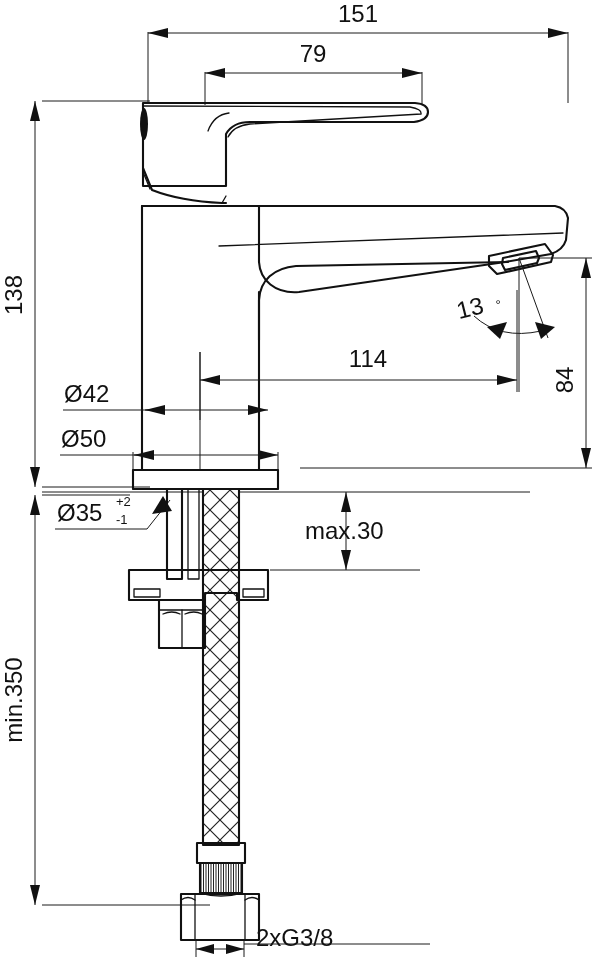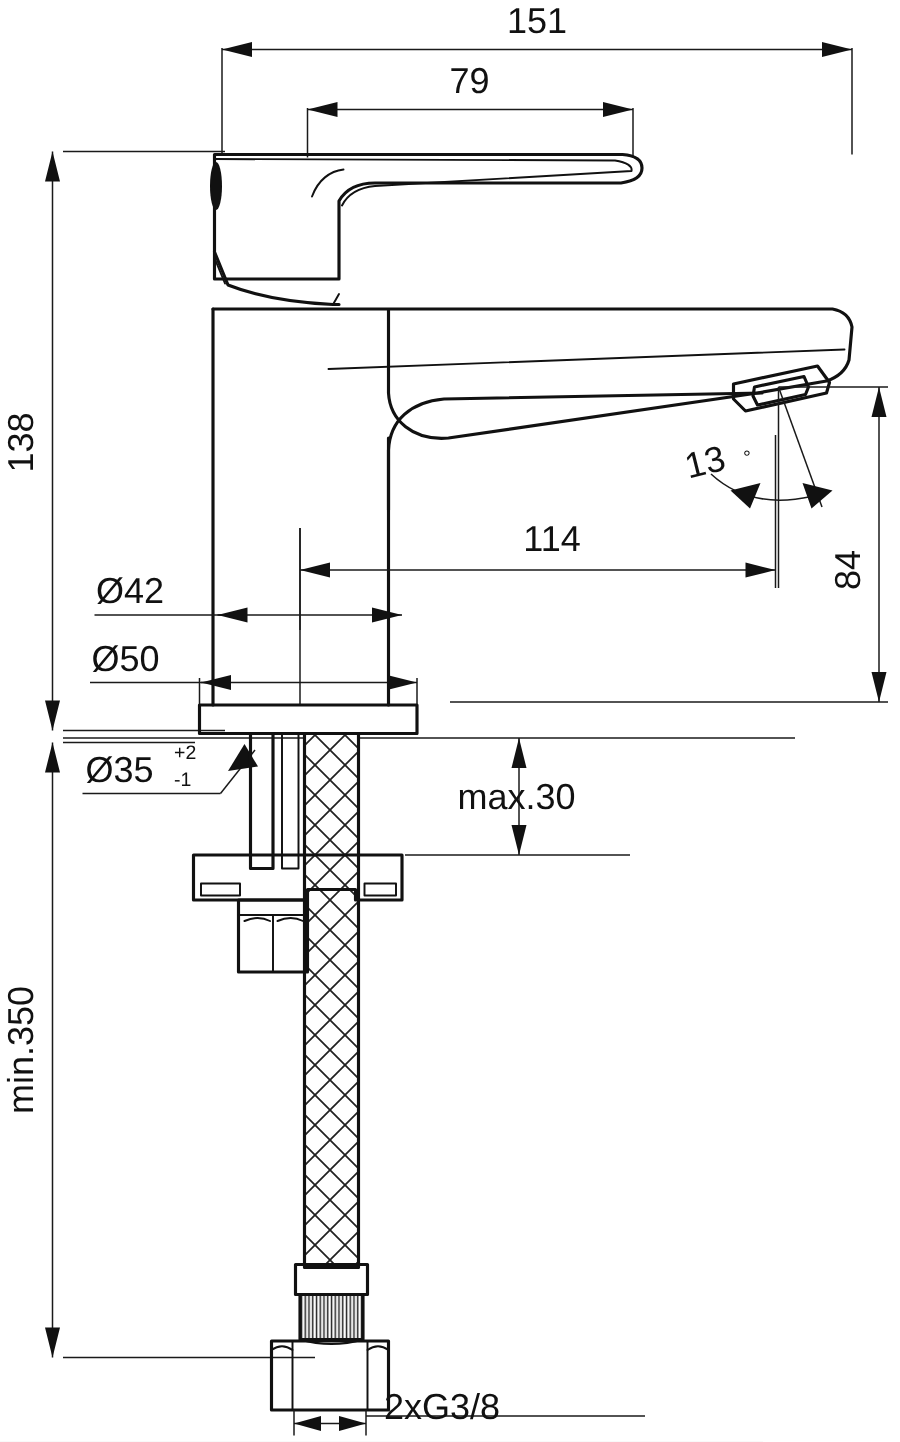--- a/index.html
+++ b/index.html
@@ -11,21 +11,21 @@
   body {
     width: 600px;
     height: 961px;
     font-family: "Liberation Sans", sans-serif;
     overflow: hidden;
   }
   #drawing-root {
     position: relative;
     width: 600px;
     height: 961px;
-    background: #e5e5e5;
+    background: #bef264;
   }
   svg#tech-drawing {
     display: block;
     width: 600px;
     height: 961px;
   }
   .dim-line {
     stroke: #1a1a1a;
     stroke-width: 1;
     fill: none;

